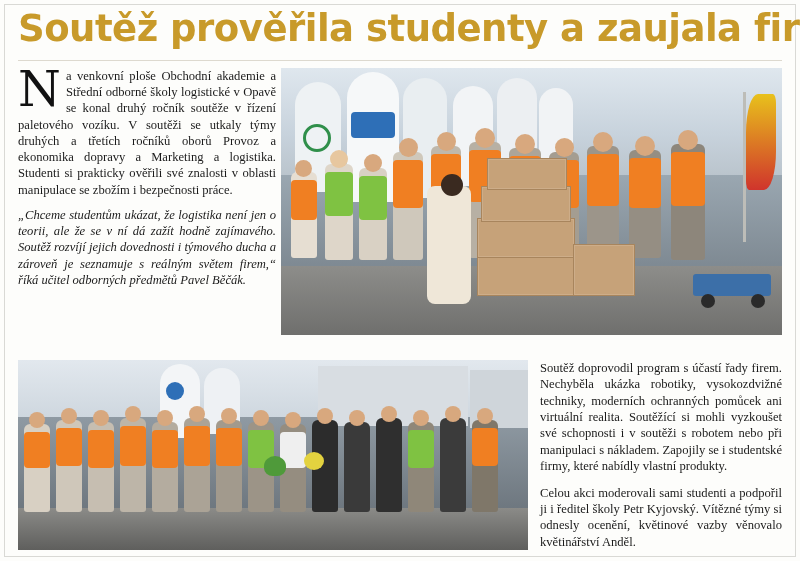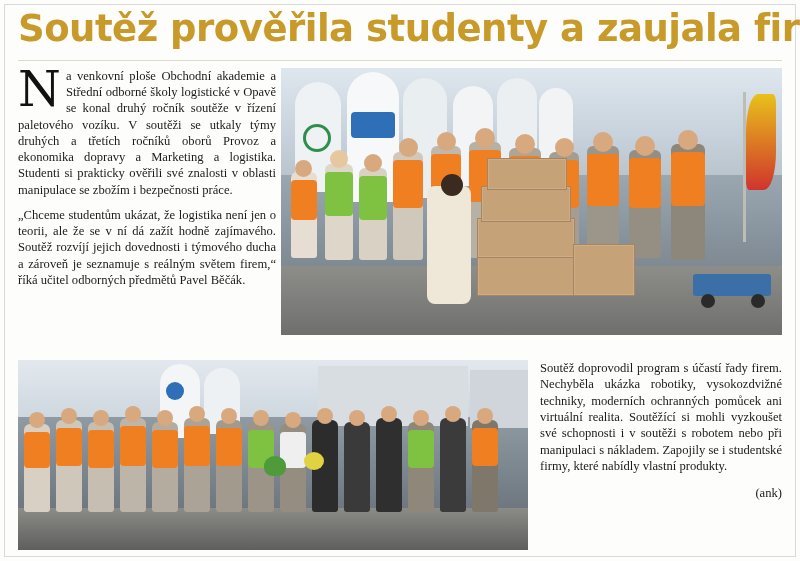--- a/index.html
+++ b/index.html
@@ -71,20 +71,21 @@
   .dropcap {
     float: left;
     font-family: "DejaVu Serif", serif;
     font-size: 49px;
     line-height: 0.82;
     font-weight: normal;
     padding: 2px 5px 0 0;
     color: #111;
   }
   .quote {
+    font-style: italic;
   }
 
   
   .photo-top {
     position: absolute;
     left: 281px;
     top: 68px;
     width: 501px;
     height: 267px;
     overflow: hidden;
@@ -353,15 +354,16 @@
     <div class="person" style="left:454px;top:60px;width:26px;height:92px;background:#7f7769;"></div>
     <div class="head" style="left:459px;top:48px;width:16px;height:16px;"></div>
     <div class="vest" style="left:454px;top:68px;width:26px;height:38px;"></div>
 
     <div style="position:absolute;left:246px;top:96px;width:22px;height:20px;background:#4f9a3a;border-radius:50% 50% 40% 40%;"></div>
     <div style="position:absolute;left:286px;top:92px;width:20px;height:18px;background:#e3d23f;border-radius:50%;"></div>
   </div>
 
   <div class="col-right">
     <p>Soutěž doprovodil program s účastí řady firem. Nechyběla ukázka robotiky, vysokozdvižné techniky, moderních ochranných pomůcek ani virtuální realita. Soutěžící si mohli vyzkoušet své schopnosti i v soutěži s robotem nebo při manipulaci s nákladem. Zapojily se i studentské firmy, které nabídly vlastní produkty.</p>
+    <p>Celou akci moderovali sami studenti a podpořil ji i ředitel školy Petr Kyjovský. Vítězné týmy si odnesly ocenění, květinové vazby věnovalo květinářství Anděl.</p>
     <p class="sig">(ank)</p>
   </div>
 </div>
 
 </body></html>

